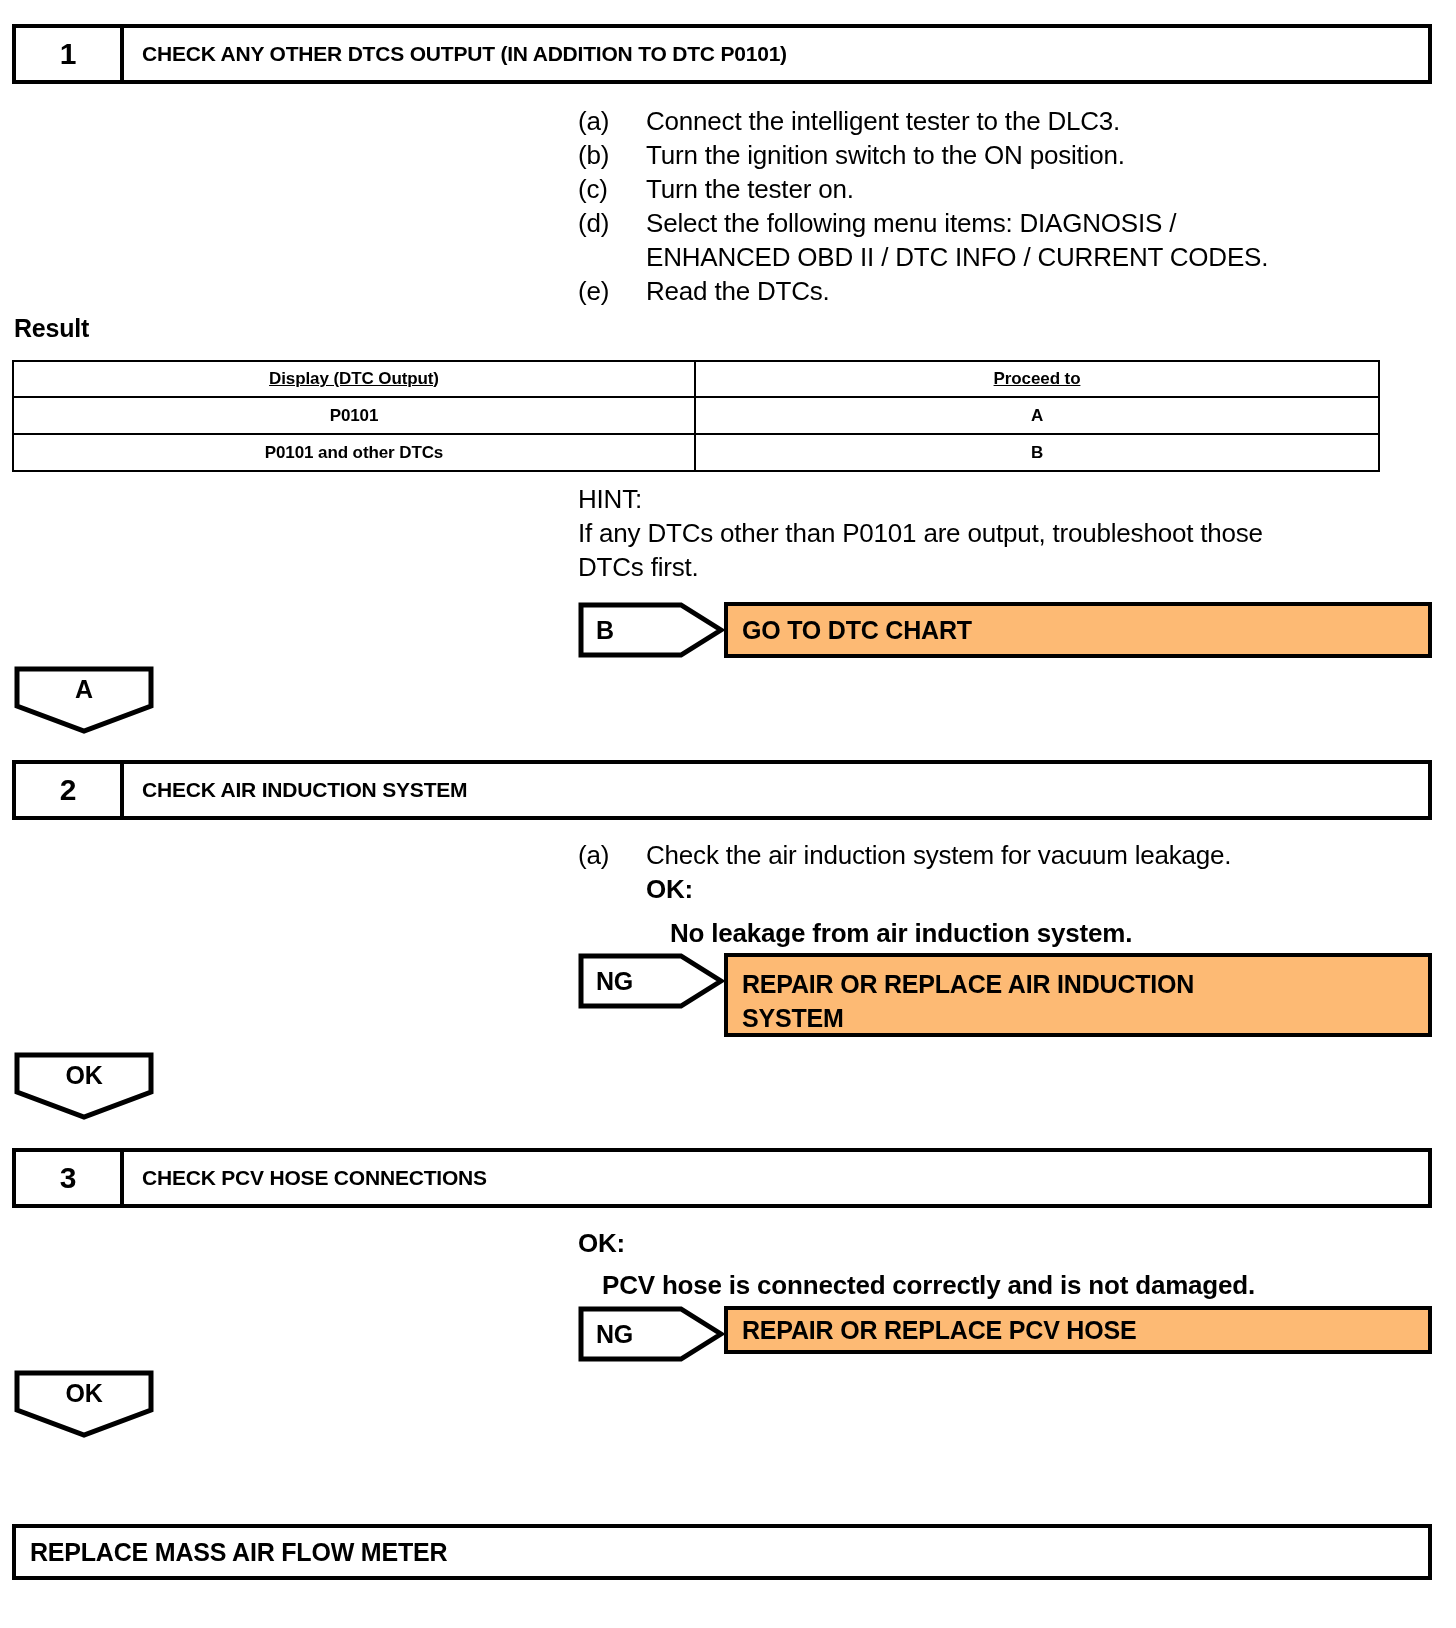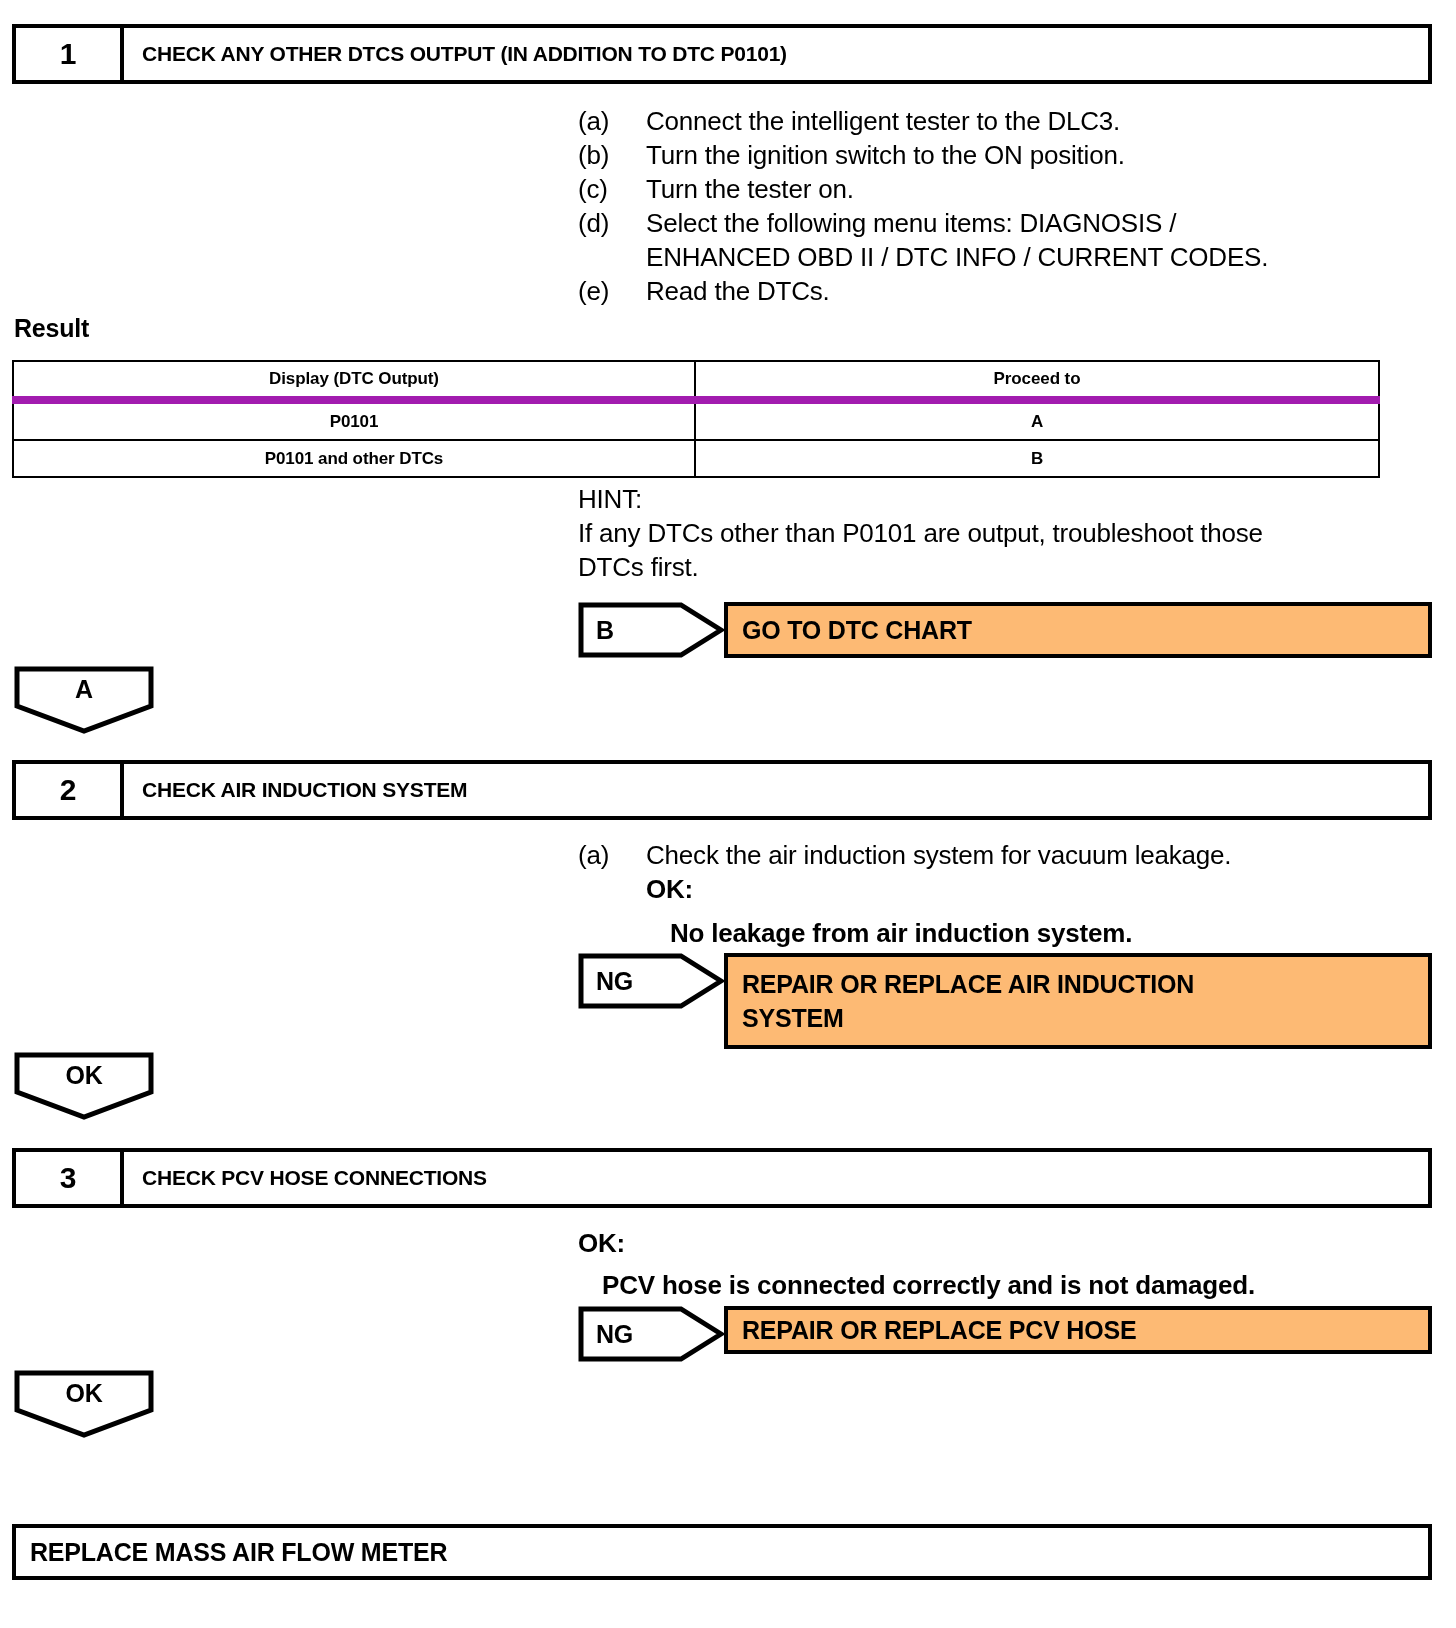--- a/index.html
+++ b/index.html
@@ -95,22 +95,23 @@
   .result-table th,
   .result-table td {
     border: 2px solid #000;
     text-align: center;
     vertical-align: middle;
     padding: 0;
     height: 35px;
     letter-spacing: -0.1px;
   }
   .result-table thead th {
-    border-bottom: 8px solid #a21caf;
+    border-bottom: 1px solid #a21caf;
     height: 34px;
+    text-decoration: underline;
   }
 
   
   .branch {
     position: absolute;
     display: flex;
     align-items: stretch;
   }
   .chev {
     position: relative;
@@ -291,21 +292,21 @@
   </div>
 </div>
 
 <div class="branch" style="top:953px; left:578px; width:854px;">
   <div class="chev">
     <svg width="146" height="56" viewBox="0 0 146 56">
       <path d="M3,3 L103,3 L143,28 L103,53 L3,53 Z" fill="#ffffff" stroke="#000000" stroke-width="5" stroke-linejoin="miter"></path>
     </svg>
     <div class="chev-label">NG</div>
   </div>
-  <div class="outcome" style="flex:1 1 auto; height:96px; align-items:flex-start; padding-top:10px; flex-direction:column; justify-content:flex-start;">
+  <div class="outcome" style="flex:1 1 auto; height:84px; align-items:flex-start; padding-top:10px; flex-direction:column; justify-content:flex-start;">
     <span>REPAIR OR REPLACE AIR INDUCTION</span>
     <span>SYSTEM</span>
   </div>
 </div>
 
 <div class="pent" style="top:1052px; left:14px;">
   <svg width="140" height="68" viewBox="0 0 140 68">
     <path d="M3,3 L137,3 L137,40 L70,65 L3,40 Z" fill="#ffffff" stroke="#000000" stroke-width="5" stroke-linejoin="miter"></path>
   </svg>
   <div class="pent-label">OK</div>

